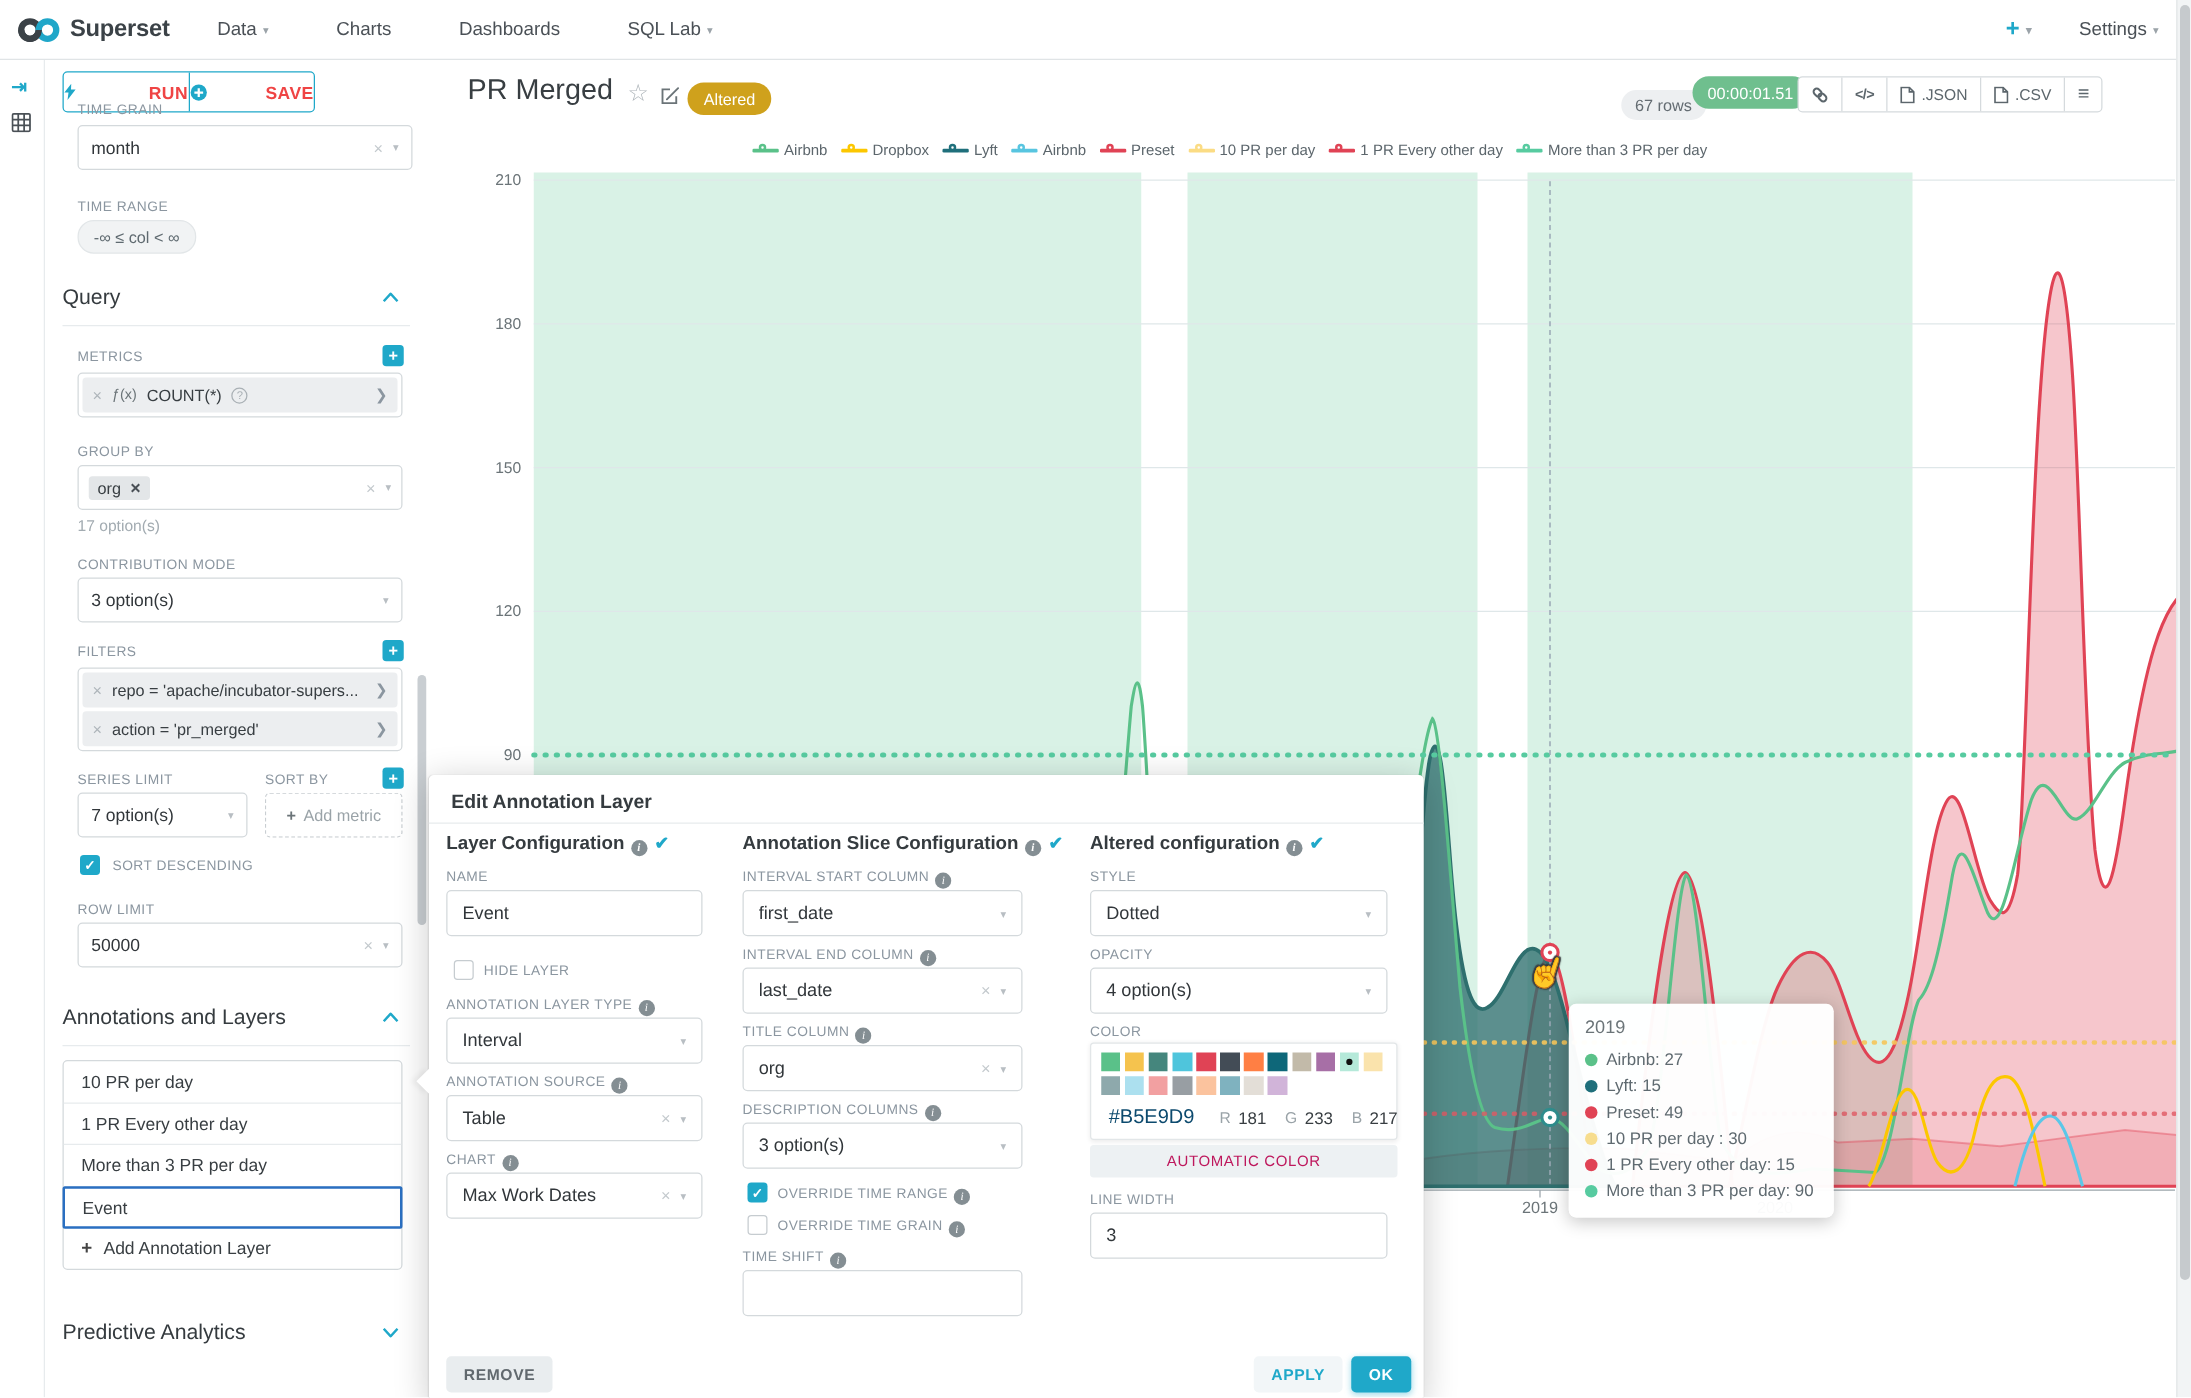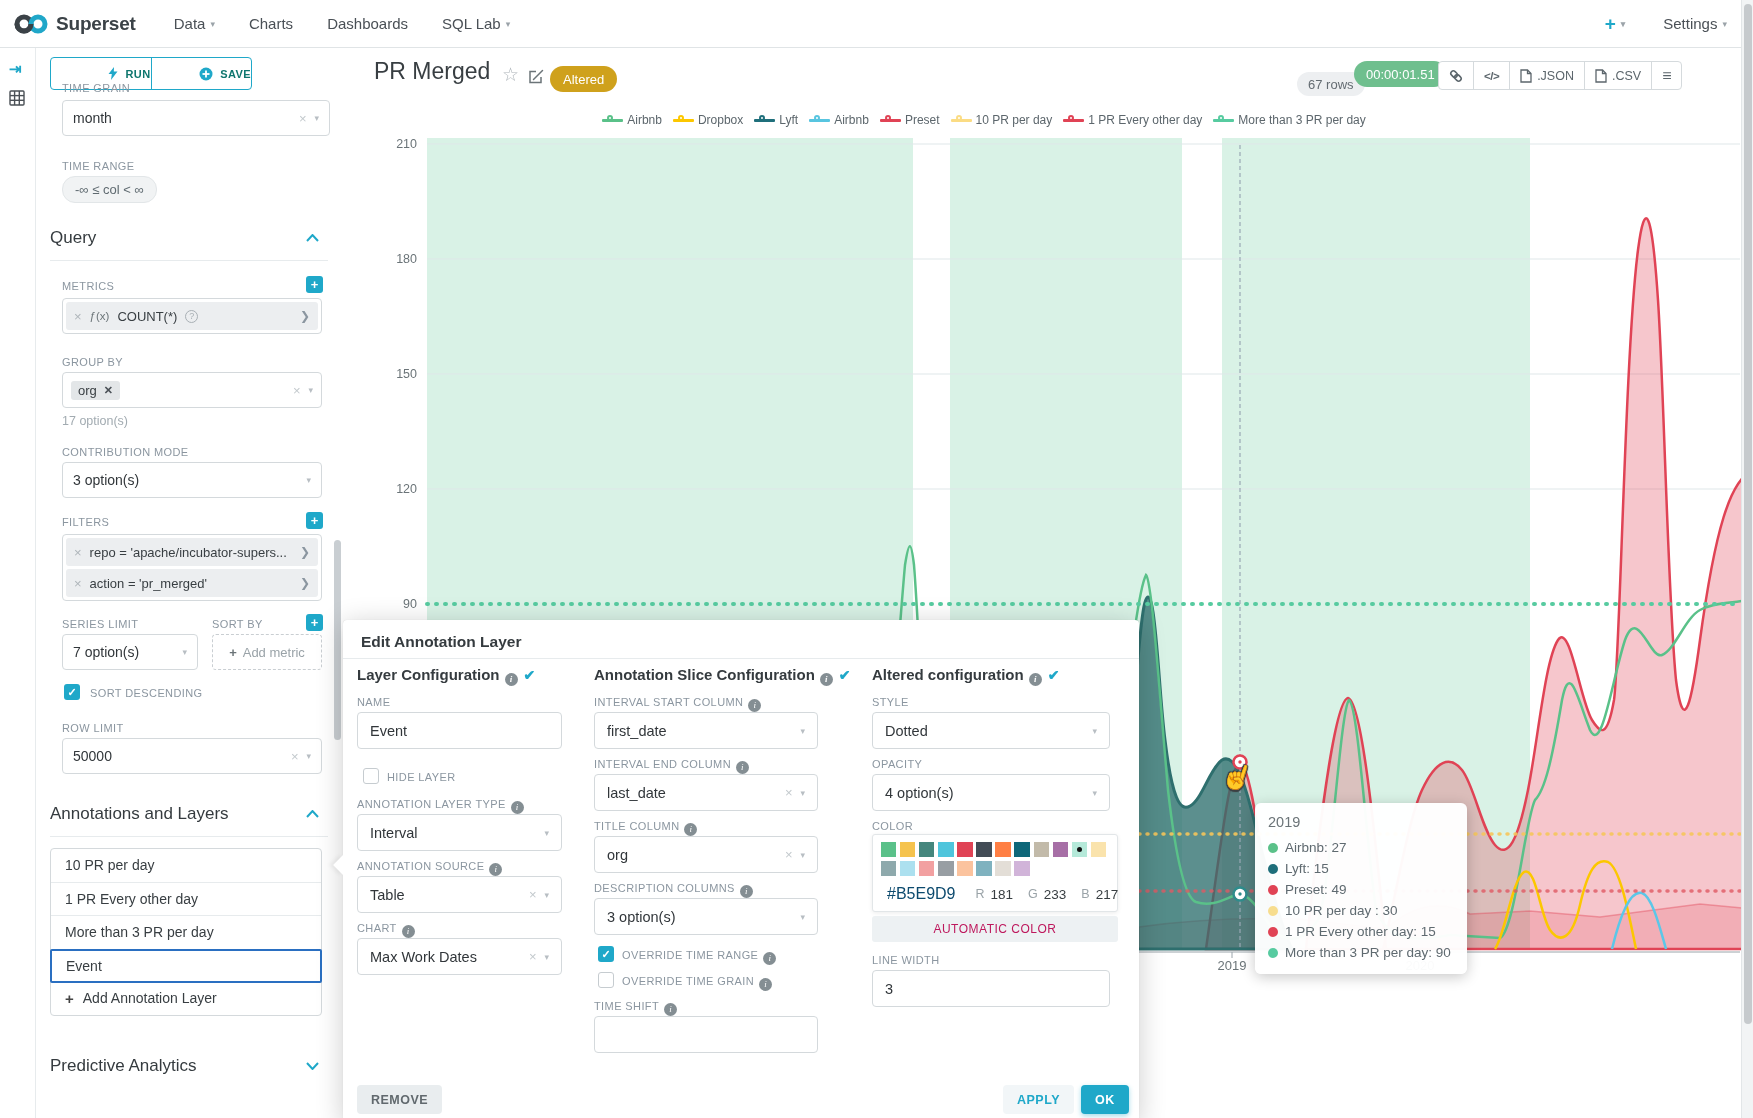--- a/index.html
+++ b/index.html
@@ -6,43 +6,43 @@
   html,body { background:#fff; }
   body { font-family:"Liberation Sans", sans-serif; }
   .screen { position:relative; width:1753px; height:1118px; overflow:hidden; background:#fff; }
   .abs { position:absolute; }
 
   
   .navbar { position:absolute; left:0; top:0; width:1753px; height:48px; background:#fff;
             border-bottom:1px solid #E0E4E6; display:flex; align-items:center; z-index:40; }
   .brand { display:flex; align-items:center; gap:8px; padding-left:14px; }
   .brand-name { font-size:19px; font-weight:bold; color:#3B4247; letter-spacing:-.2px; }
-  .nav-items { display:flex; gap:34px; margin-left:38px; }
+  .nav-items { display:flex; gap:54px; margin-left:38px; }
   .nav-item { font-size:15px; color:#4A5056; cursor:pointer; display:flex; align-items:center; gap:5px; }
   .nav-right { position:absolute; right:26px; display:flex; align-items:center; gap:38px; }
   .nav-plus { color:#1FA8C9; font-size:19px; font-weight:bold; display:flex; align-items:center; gap:5px; }
   .crt { color:#9BA3A9; font-size:9px; }
 
   
   .iconstrip { position:absolute; left:0; top:48px; width:36px; height:1070px; background:#fff;
                border-right:1px solid #E7EBED; z-index:30; }
 
   
   .sidebar { position:absolute; left:36px; top:48px; width:306px; height:1070px; background:#fff; z-index:30; }
   .lbl { position:absolute; font-size:11px; color:#8B96A0; letter-spacing:.4px; }
   .hint { position:absolute; font-size:12.5px; color:#A2ABB1; }
   .dd { position:absolute; background:#fff; border:1px solid #D4D9DC; border-radius:4px;
         display:flex; align-items:center; padding:0 10px; font-size:14px; color:#31363A; }
   .dd .right-icons { margin-left:auto; display:flex; align-items:center; gap:8px; }
   .x-ic { color:#C3C9CD; font-size:13px; }
   .dd-crt { color:#B8BEC3; font-size:9px; }
   .runsave { position:absolute; left:14px; top:9px; width:202px; height:33px; border:1.5px solid #1FA8C9;
              border-radius:4px; display:flex; }
-  .runsave .cell { flex:1; display:flex; align-items:center; justify-content:flex-end; gap:7px;
-                   font-size:11px; font-weight:bold; color:#0f766e; letter-spacing:.4px; }
+  .runsave .cell { flex:1; display:flex; align-items:center; justify-content:space-between; gap:7px;
+                   font-size:14px; font-weight:bold; color:#ef4444; letter-spacing:.4px; }
   .runsave .cell + .cell { border-left:1.5px solid #1FA8C9; }
   .pill { position:absolute; background:#F1F3F4; border:1px solid #E2E6E8; border-radius:13px;
           font-size:13px; color:#5F6A70; display:flex; align-items:center; padding:0 12px; }
   .sec-head { position:absolute; font-size:17px; color:#353B3F; }
   .divider { position:absolute; height:1px; background:#E7EBED; }
   .plus-btn { position:absolute; width:17px; height:17px; background:#1FA8C9; border-radius:3px;
               color:#fff; font-size:13px; font-weight:bold; display:flex; align-items:center;
               justify-content:center; line-height:1; }
   .fieldbox { position:absolute; border:1px solid #D4D9DC; border-radius:4px; background:#fff; padding:3px; }
   .chip { background:#ECEEF0; border-radius:3px; display:flex; align-items:center; gap:8px;

